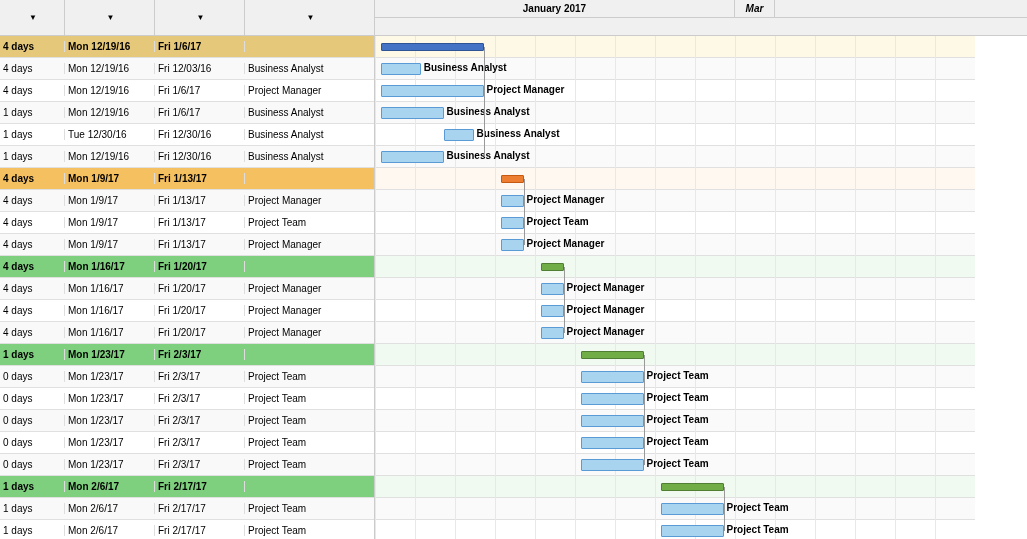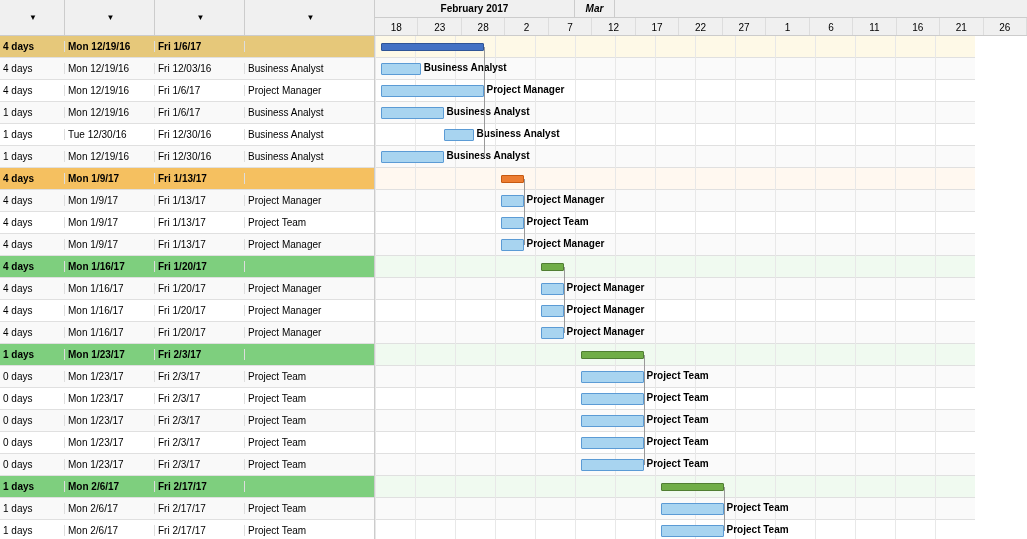--- a/index.html
+++ b/index.html
@@ -205,39 +205,22 @@
     <div class="cell cell-start" style="">Mon 2/6/17</div>
     <div class="cell cell-finish" style="">Fri 2/17/17</div>
     <div class="cell cell-resource">Project Team</div>
   </div>
       </div>
   </div>
 
   <div class="right-panel">
     <div class="gantt-header" id="gantt-header" style="height: 36px; position: relative;">
     <div class="month-row" style="display: flex; height: 18px; border-bottom: 1px solid rgb(204, 204, 204); background: rgb(240, 240, 240);">
-          <div class="month-label" style="width: 200px; min-width: 200px; border-right: 1px solid rgb(204, 204, 204); font-size: 10px; font-weight: bold; display: flex; align-items: center; justify-content: center;">February 2017</div>
+          <div class="month-label" style="width: 360px; min-width: 360px; border-right: 1px solid rgb(204, 204, 204); font-size: 10px; font-weight: bold; display: flex; align-items: center; justify-content: center;">January 2017</div>
           <div class="month-label" style="width: 40px; min-width: 40px; border-right: 1px solid rgb(204, 204, 204); font-size: 10px; font-weight: bold; display: flex; align-items: center; justify-content: center; font-style: italic;">Mar</div>
-        </div>
-        <div style="display: flex; height: 18px; background: rgb(240, 240, 240);">
-          <div class="week-label" style="width: 40px; min-width: 40px; border-right: 1px solid rgb(221, 221, 221); font-size: 10px; display: flex; align-items: center; justify-content: center;">18</div>
-          <div class="week-label" style="width: 40px; min-width: 40px; border-right: 1px solid rgb(221, 221, 221); font-size: 10px; display: flex; align-items: center; justify-content: center;">23</div>
-          <div class="week-label" style="width: 40px; min-width: 40px; border-right: 1px solid rgb(221, 221, 221); font-size: 10px; display: flex; align-items: center; justify-content: center;">28</div>
-          <div class="week-label" style="width: 40px; min-width: 40px; border-right: 1px solid rgb(221, 221, 221); font-size: 10px; display: flex; align-items: center; justify-content: center;">2</div>
-          <div class="week-label" style="width: 40px; min-width: 40px; border-right: 1px solid rgb(221, 221, 221); font-size: 10px; display: flex; align-items: center; justify-content: center;">7</div>
-          <div class="week-label" style="width: 40px; min-width: 40px; border-right: 1px solid rgb(221, 221, 221); font-size: 10px; display: flex; align-items: center; justify-content: center;">12</div>
-          <div class="week-label" style="width: 40px; min-width: 40px; border-right: 1px solid rgb(221, 221, 221); font-size: 10px; display: flex; align-items: center; justify-content: center;">17</div>
-          <div class="week-label" style="width: 40px; min-width: 40px; border-right: 1px solid rgb(221, 221, 221); font-size: 10px; display: flex; align-items: center; justify-content: center;">22</div>
-          <div class="week-label" style="width: 40px; min-width: 40px; border-right: 1px solid rgb(221, 221, 221); font-size: 10px; display: flex; align-items: center; justify-content: center;">27</div>
-          <div class="week-label" style="width: 40px; min-width: 40px; border-right: 1px solid rgb(221, 221, 221); font-size: 10px; display: flex; align-items: center; justify-content: center;">1</div>
-          <div class="week-label" style="width: 40px; min-width: 40px; border-right: 1px solid rgb(221, 221, 221); font-size: 10px; display: flex; align-items: center; justify-content: center;">6</div>
-          <div class="week-label" style="width: 40px; min-width: 40px; border-right: 1px solid rgb(221, 221, 221); font-size: 10px; display: flex; align-items: center; justify-content: center;">11</div>
-          <div class="week-label" style="width: 40px; min-width: 40px; border-right: 1px solid rgb(221, 221, 221); font-size: 10px; display: flex; align-items: center; justify-content: center;">16</div>
-          <div class="week-label" style="width: 40px; min-width: 40px; border-right: 1px solid rgb(221, 221, 221); font-size: 10px; display: flex; align-items: center; justify-content: center;">21</div>
-          <div class="week-label" style="width: 40px; min-width: 40px; border-right: 1px solid rgb(221, 221, 221); font-size: 10px; display: flex; align-items: center; justify-content: center;">26</div>
         </div>
       </div>
     <div class="gantt-body" id="gantt-body" style="position: relative; overflow: hidden;">
     <div style="position: absolute; top: 0px; left: 0px; width: 600px; height: 100%; pointer-events: none; z-index: 1;">
           <div style="position: absolute; left: 0px; top: 0px; bottom: 0px; width: 1px; background: rgb(232, 232, 232);"></div>
           <div style="position: absolute; left: 40px; top: 0px; bottom: 0px; width: 1px; background: rgb(232, 232, 232);"></div>
           <div style="position: absolute; left: 80px; top: 0px; bottom: 0px; width: 1px; background: rgb(232, 232, 232);"></div>
           <div style="position: absolute; left: 120px; top: 0px; bottom: 0px; width: 1px; background: rgb(232, 232, 232);"></div>
           <div style="position: absolute; left: 160px; top: 0px; bottom: 0px; width: 1px; background: rgb(232, 232, 232);"></div>
           <div style="position: absolute; left: 200px; top: 0px; bottom: 0px; width: 1px; background: rgb(232, 232, 232);"></div>

